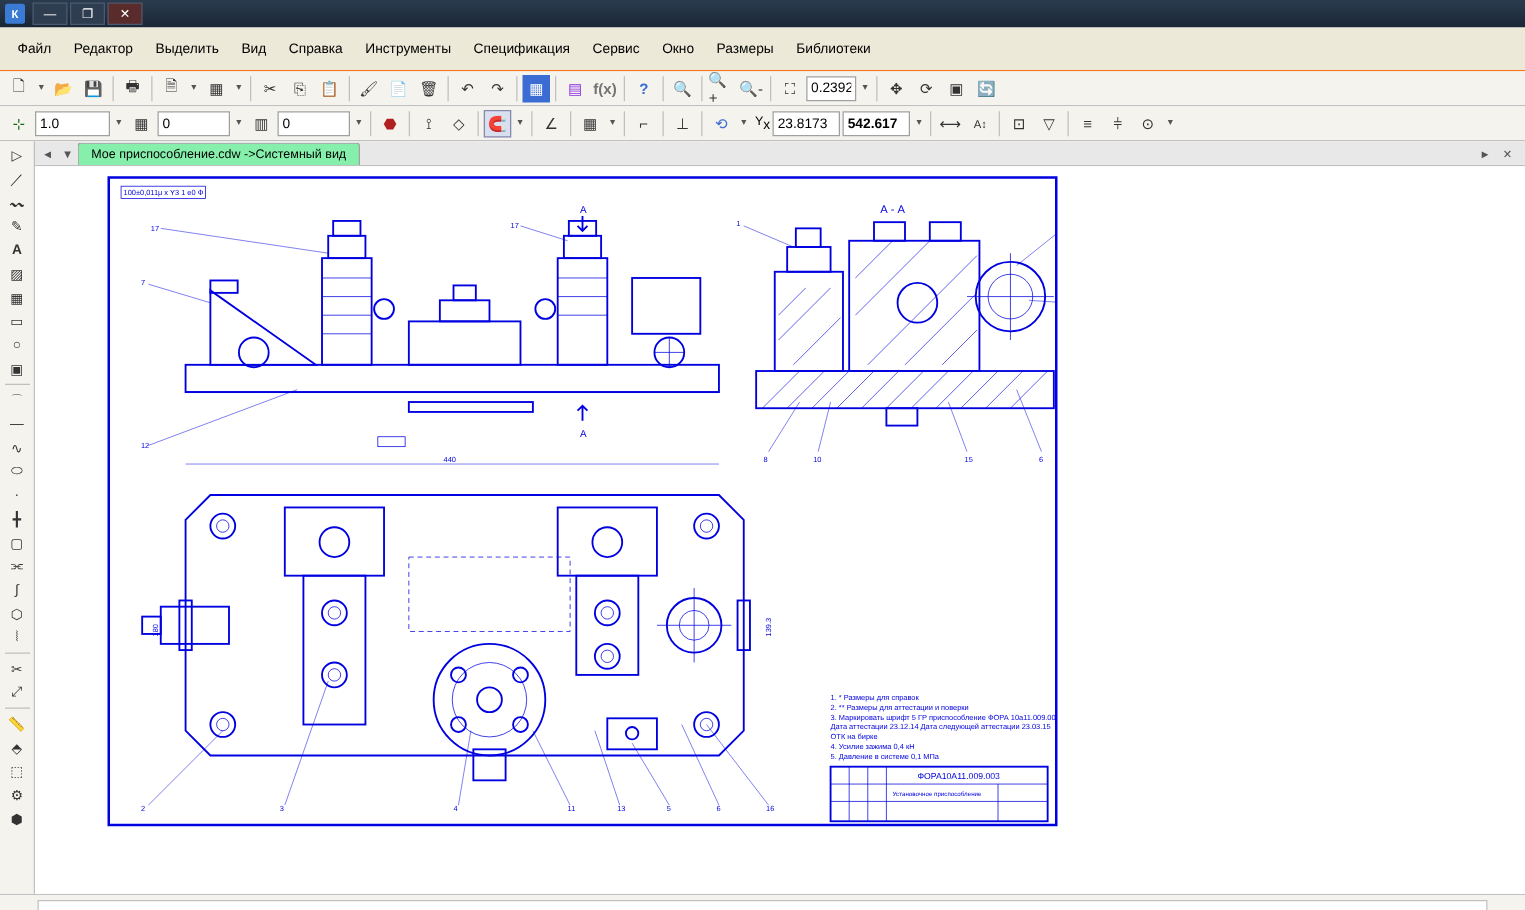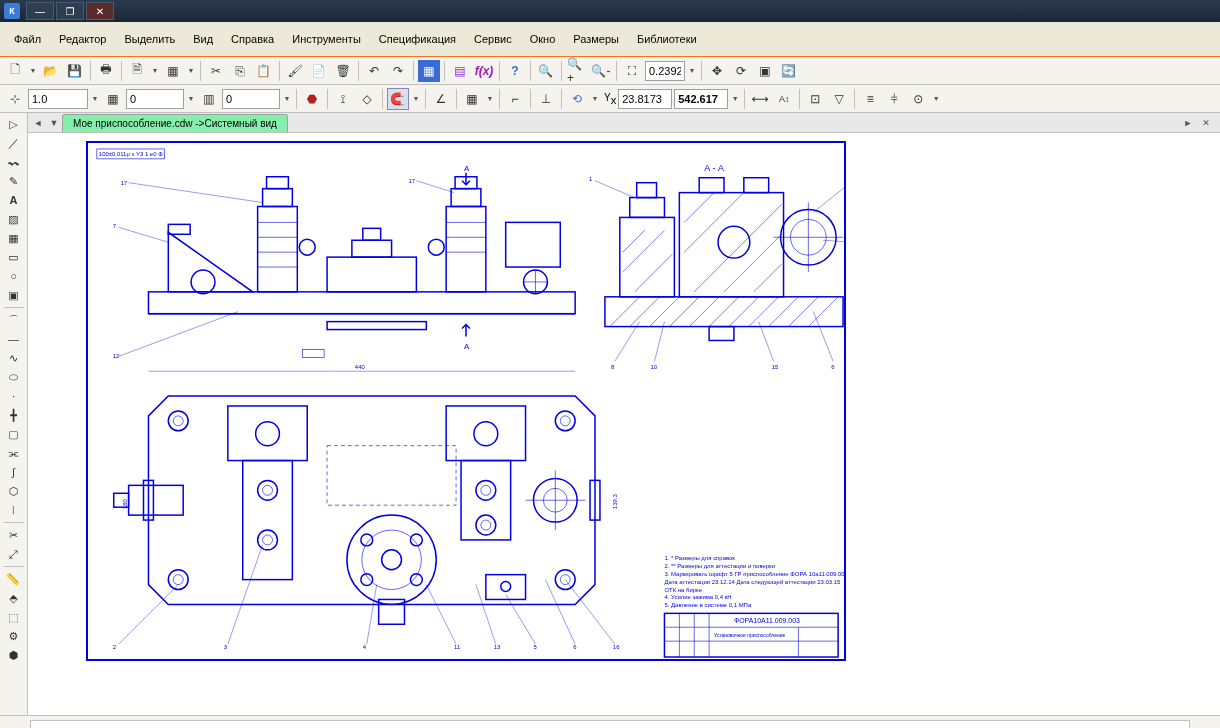--- a/index.html
+++ b/index.html
@@ -83,21 +83,21 @@
   <div class="tbtn">🖌</div>
   <div class="tbtn">📄</div>
   <div class="tbtn">🗑</div>
   <div class="tsep"></div>
   <div class="tbtn">↶</div>
   <div class="tbtn">↷</div>
   <div class="tsep"></div>
   <div class="tbtn" style="color:#fff;background:#3a6cd4;">▦</div>
   <div class="tsep"></div>
   <div class="tbtn" style="color:#8a2be2;">▤</div>
-  <div class="tbtn" style="color:#a21caf;font-style:italic;font-weight:bold;text-align:right;">f(x)</div>
+  <div class="tbtn" style="color:#737373;font-weight:bold;text-align:right;">f(x)</div>
   <div class="tsep"></div>
   <div class="tbtn" style="color:#3a6cd4;font-weight:bold;">?</div>
   <div class="tsep"></div>
   <div class="tbtn">🔍</div>
   <div class="tsep"></div>
   <div class="tbtn">🔍+</div>
   <div class="tbtn">🔍-</div>
   <div class="tsep"></div>
   <div class="tbtn">⛶</div>
   <input class="tinput" style="width: 40px;" value="0.2392">

